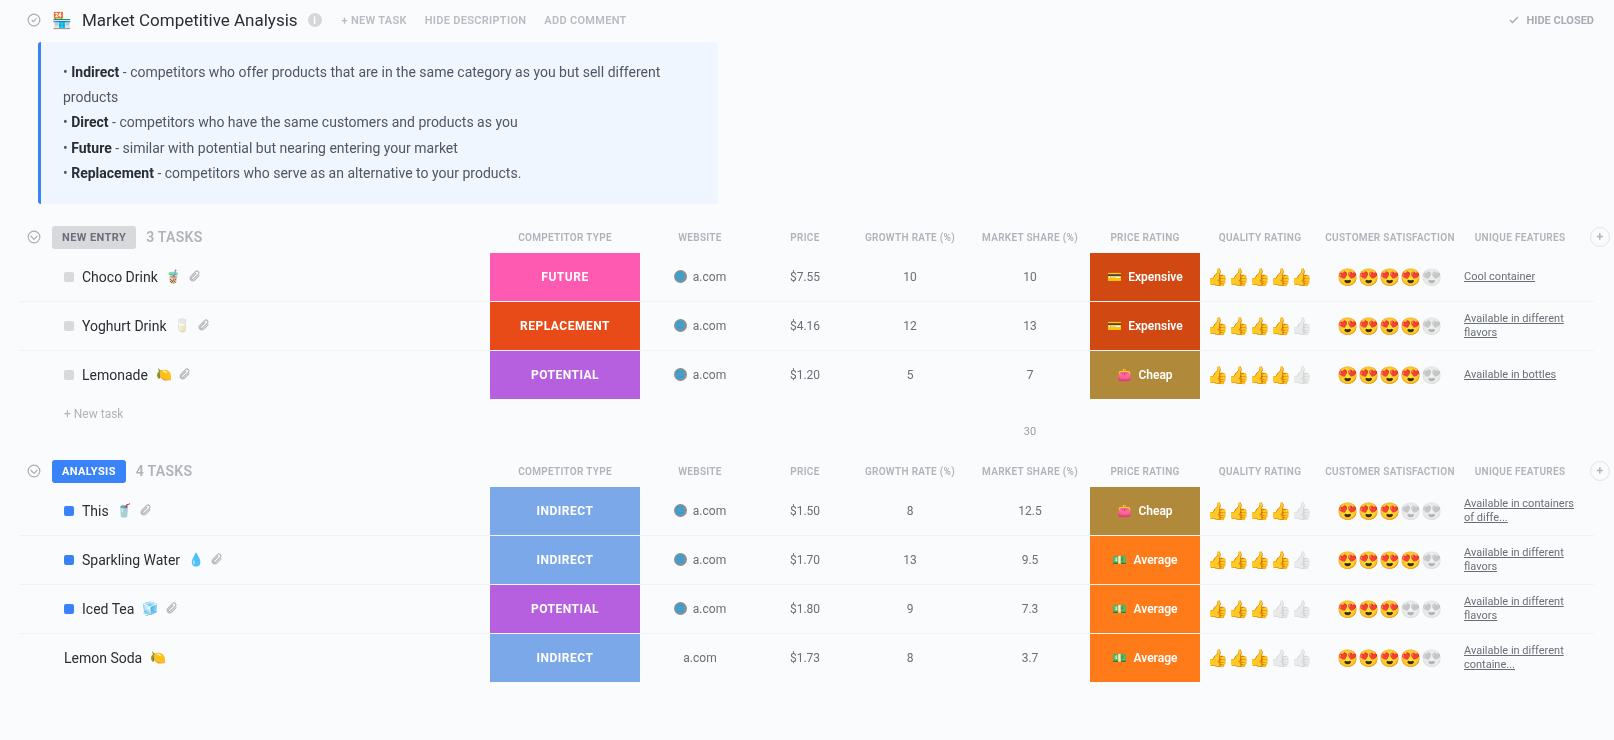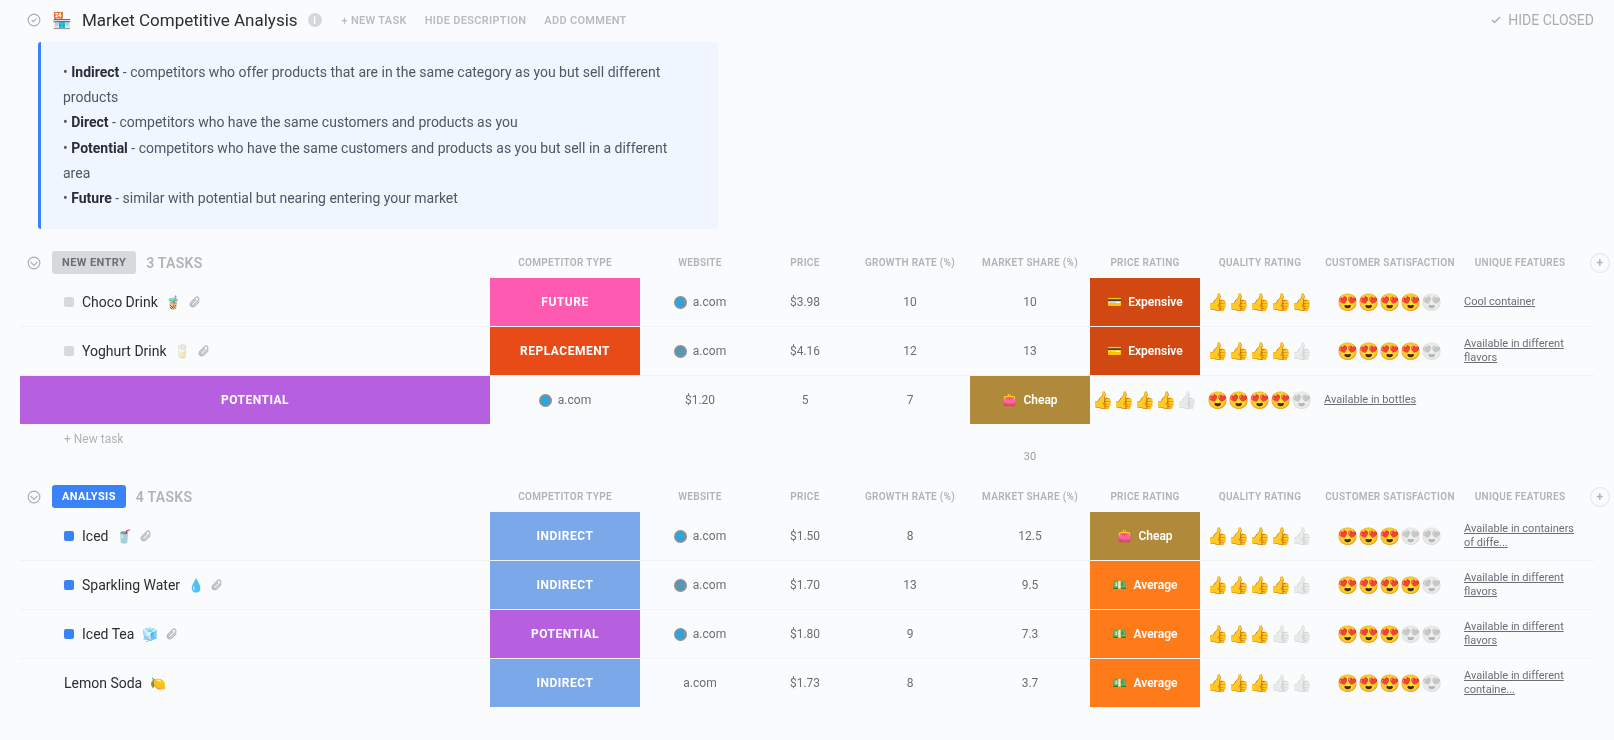--- a/index.html
+++ b/index.html
@@ -6,21 +6,21 @@
 body { font-family: -apple-system, BlinkMacSystemFont, "Segoe UI", Roboto, sans-serif; background: #fafbfc; color: #292d34; font-size: 13px; width:1614px; }
 .container { padding: 10px 20px 30px 20px; }
 
 .header-row { display:flex; align-items:center; gap:10px; margin-bottom:12px; padding-left:6px; }
 .collapse-icon { width:16px; height:16px; color:#a9acb2; cursor:pointer; display:flex; align-items:center; justify-content:center;}
 .list-emoji { font-size:16px; }
 .page-title { font-size:17px; font-weight:400; color:#2a2e34; }
 .info-icon { width:14px;height:14px;border-radius:50%;background:#d5d7db;color:#fff;font-size:10px;display:flex;align-items:center;justify-content:center;font-weight:bold;}
 .header-actions { display:flex; gap:18px; margin-left:10px;}
 .header-action { font-size:11px; font-weight:600; color:#b8bbc1; letter-spacing:0.3px; cursor:pointer;}
-.hide-closed { margin-left:auto; font-size:14px; font-weight:400; color:#a9acb2; display:flex; align-items:center; gap:6px; cursor:pointer;}
+.hide-closed { margin-left:auto; font-size:11px; font-weight:700; color:#a9acb2; display:flex; align-items:center; gap:6px; cursor:pointer;}
 
 .desc-box { background:#f0f6ff; border-left:3px solid #3a82f7; padding:18px 22px; margin:0 0 18px 18px; max-width:680px; border-radius:3px;}
 .desc-intro { font-size:14px; color:#4f5762; line-height:1.6; margin-bottom:16px;}
 .desc-bullet { font-size:14px; color:#4f5762; line-height:1.8;}
 .desc-bullet b { color:#2a2e34; font-weight:700;}
 
 .group { margin-top:18px;}
 .group-collapse { width:16px;height:16px;color:#a9acb2;cursor:pointer; display:flex; align-items:center; justify-content:center;}
 .status-pill { font-size:11px; font-weight:700; letter-spacing:0.4px; padding:5px 10px; border-radius:3px; color:#fff;}
 .status-new-entry { background:#d7d9dd; color:#6a6f77;}
@@ -97,22 +97,22 @@
           <polyline points="20 6 9 17 4 12"></polyline>
         </svg>
     <span>HIDE CLOSED</span>
   </div>
 </div>
 
 <div class="desc-box">
   <div id="desc-bullets">
         <div class="desc-bullet">• <b>Indirect</b> - competitors who offer products that are in the same category as you but sell different products</div>
         <div class="desc-bullet">• <b>Direct</b> - competitors who have the same customers and products as you</div>
-        <div class="desc-bullet">• <b>Potential</b> - competitors who have the same customers and products as you but sell in a different area</div>
         <div class="desc-bullet">• <b>Future</b> - similar with potential but nearing entering your market</div>
+        <div class="desc-bullet">• <b>Replacement</b> - competitors who serve as an alternative to your products.</div>
       </div>
 </div>
 
 <div id="groups">
       <div class="group">
         <div class="thead">
           <div class="col-name" style="display:flex;align-items:center;gap:10px;padding-left:6px;">
             <span class="group-collapse">
               <svg width="14" height="14" viewBox="0 0 24 24" fill="none" stroke="currentColor" stroke-width="2">
                 <circle cx="12" cy="12" r="10"></circle>
@@ -148,21 +148,21 @@
                   </svg>
                 </span>
               </span>
             </div>
             <div class="cell" style="padding:0;">
               <span class="comp-badge badge-future">FUTURE</span>
             </div>
             <div class="cell">
               <span class="website"><span class="globe">🌐</span>a.com</span>
             </div>
-            <div class="cell">$3.98</div>
+            <div class="cell">$7.55</div>
             <div class="cell">10</div>
             <div class="cell">10</div>
             <div class="cell" style="padding:0;">
               <span class="price-rating pr-expensive"><span class="pr-icon">💳</span>Expensive</span>
             </div>
             <div class="cell">
               <span class="thumbs">
                 <span class="thumb-on"></span>
                 <span class="thumb-on"></span>
                 <span class="thumb-on"></span>
@@ -222,20 +222,32 @@
                 <span class="heart-on"></span>
                 <span class="heart-on"></span>
                 <span class="heart-on"></span>
                 <span class="heart-off"></span>
               </span>
             </div>
             <div class="cell feat">Available in different flavors</div>
             <div class="cell"></div>
           </div>
           <div class="row">
+            <div class="cell cell-name">
+              <span class="task-status-sq sq-grey"></span>
+              <span class="task-name">Lemonade</span>
+              <span class="task-icons">
+                <span class="sm-emoji">🍋</span>
+                <span class="attach-icon">
+                  <svg width="13" height="13" viewBox="0 0 24 24" fill="none" stroke="currentColor" stroke-width="2">
+                    <path d="M21 10l-9 9a5 5 0 01-7-7l9-9a3.5 3.5 0 015 5l-9 9a2 2 0 01-3-3l8-8"></path>
+                  </svg>
+                </span>
+              </span>
+            </div>
             <div class="cell" style="padding:0;">
               <span class="comp-badge badge-potential">POTENTIAL</span>
             </div>
             <div class="cell">
               <span class="website"><span class="globe">🌐</span>a.com</span>
             </div>
             <div class="cell">$1.20</div>
             <div class="cell">5</div>
             <div class="cell">7</div>
             <div class="cell" style="padding:0;">
@@ -300,21 +312,21 @@
           <div>CUSTOMER SATISFACTION</div>
           <div>UNIQUE FEATURES</div>
           <div>
             <span class="plus-col">+</span>
           </div>
         </div>
         <div class="table">
           <div class="row">
             <div class="cell cell-name">
               <span class="task-status-sq sq-blue"></span>
-              <span class="task-name">Iced</span>
+              <span class="task-name">This</span>
               <span class="task-icons">
                 <span class="sm-emoji">🥤</span>
                 <span class="attach-icon">
                   <svg width="13" height="13" viewBox="0 0 24 24" fill="none" stroke="currentColor" stroke-width="2">
                     <path d="M21 10l-9 9a5 5 0 01-7-7l9-9a3.5 3.5 0 015 5l-9 9a2 2 0 01-3-3l8-8"></path>
                   </svg>
                 </span>
               </span>
             </div>
             <div class="cell" style="padding:0;">

